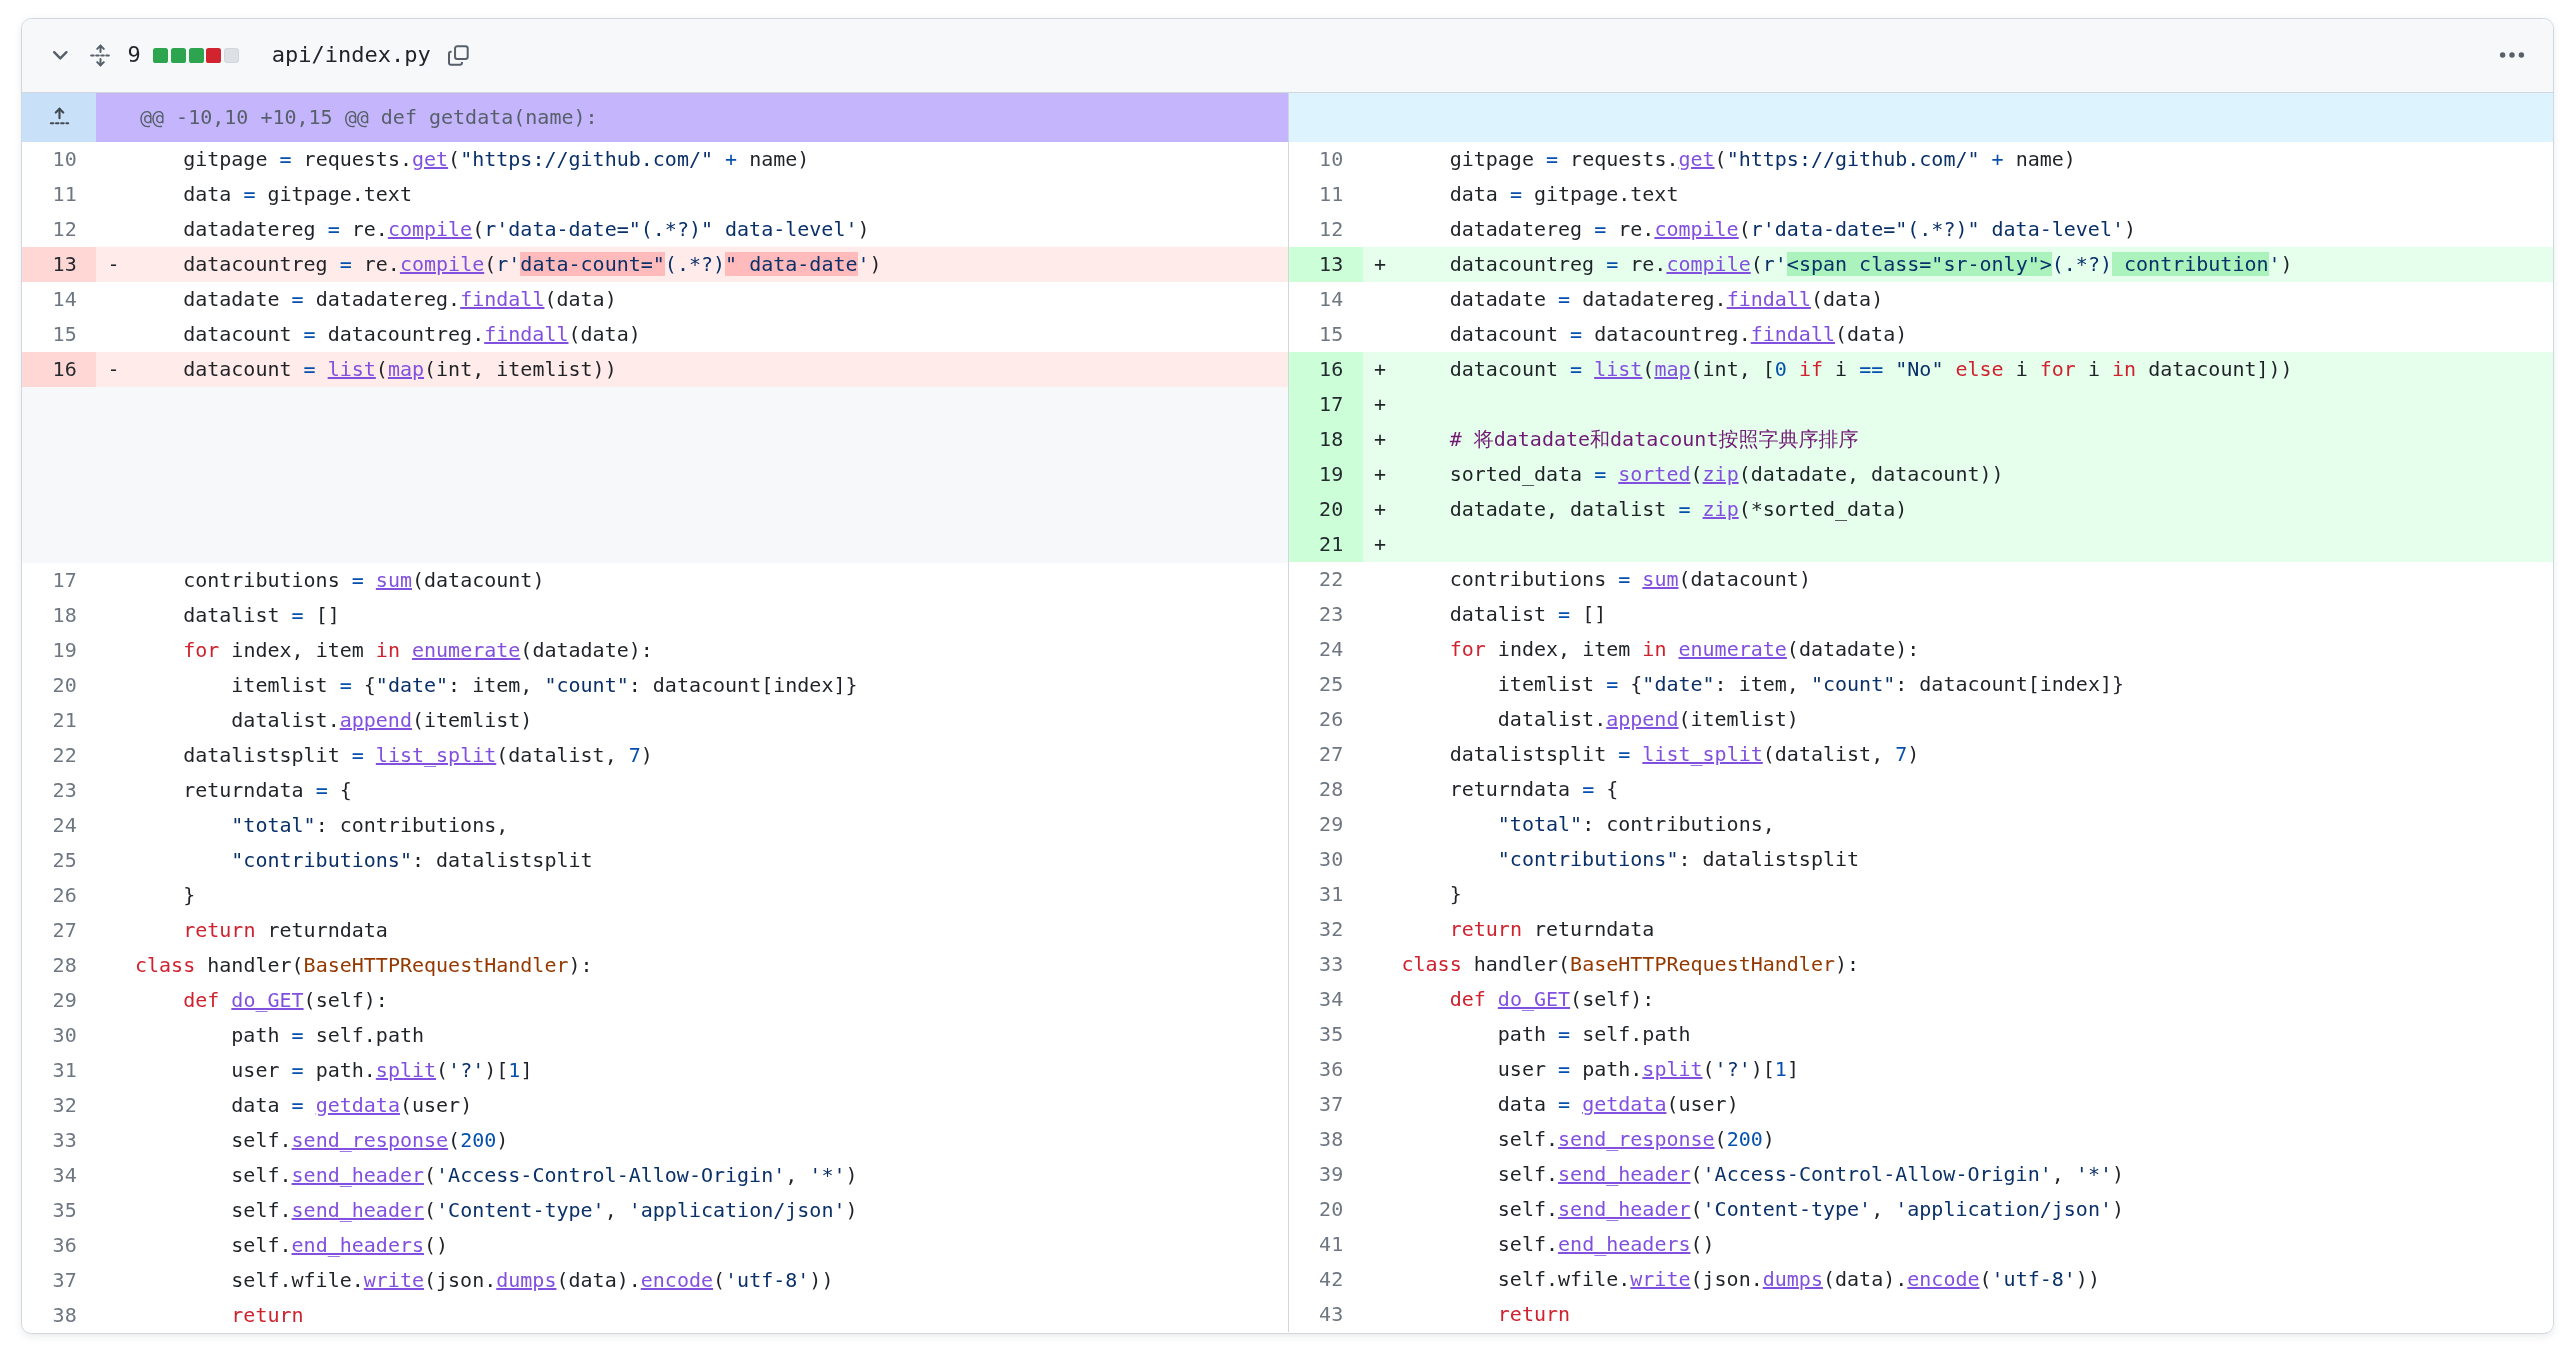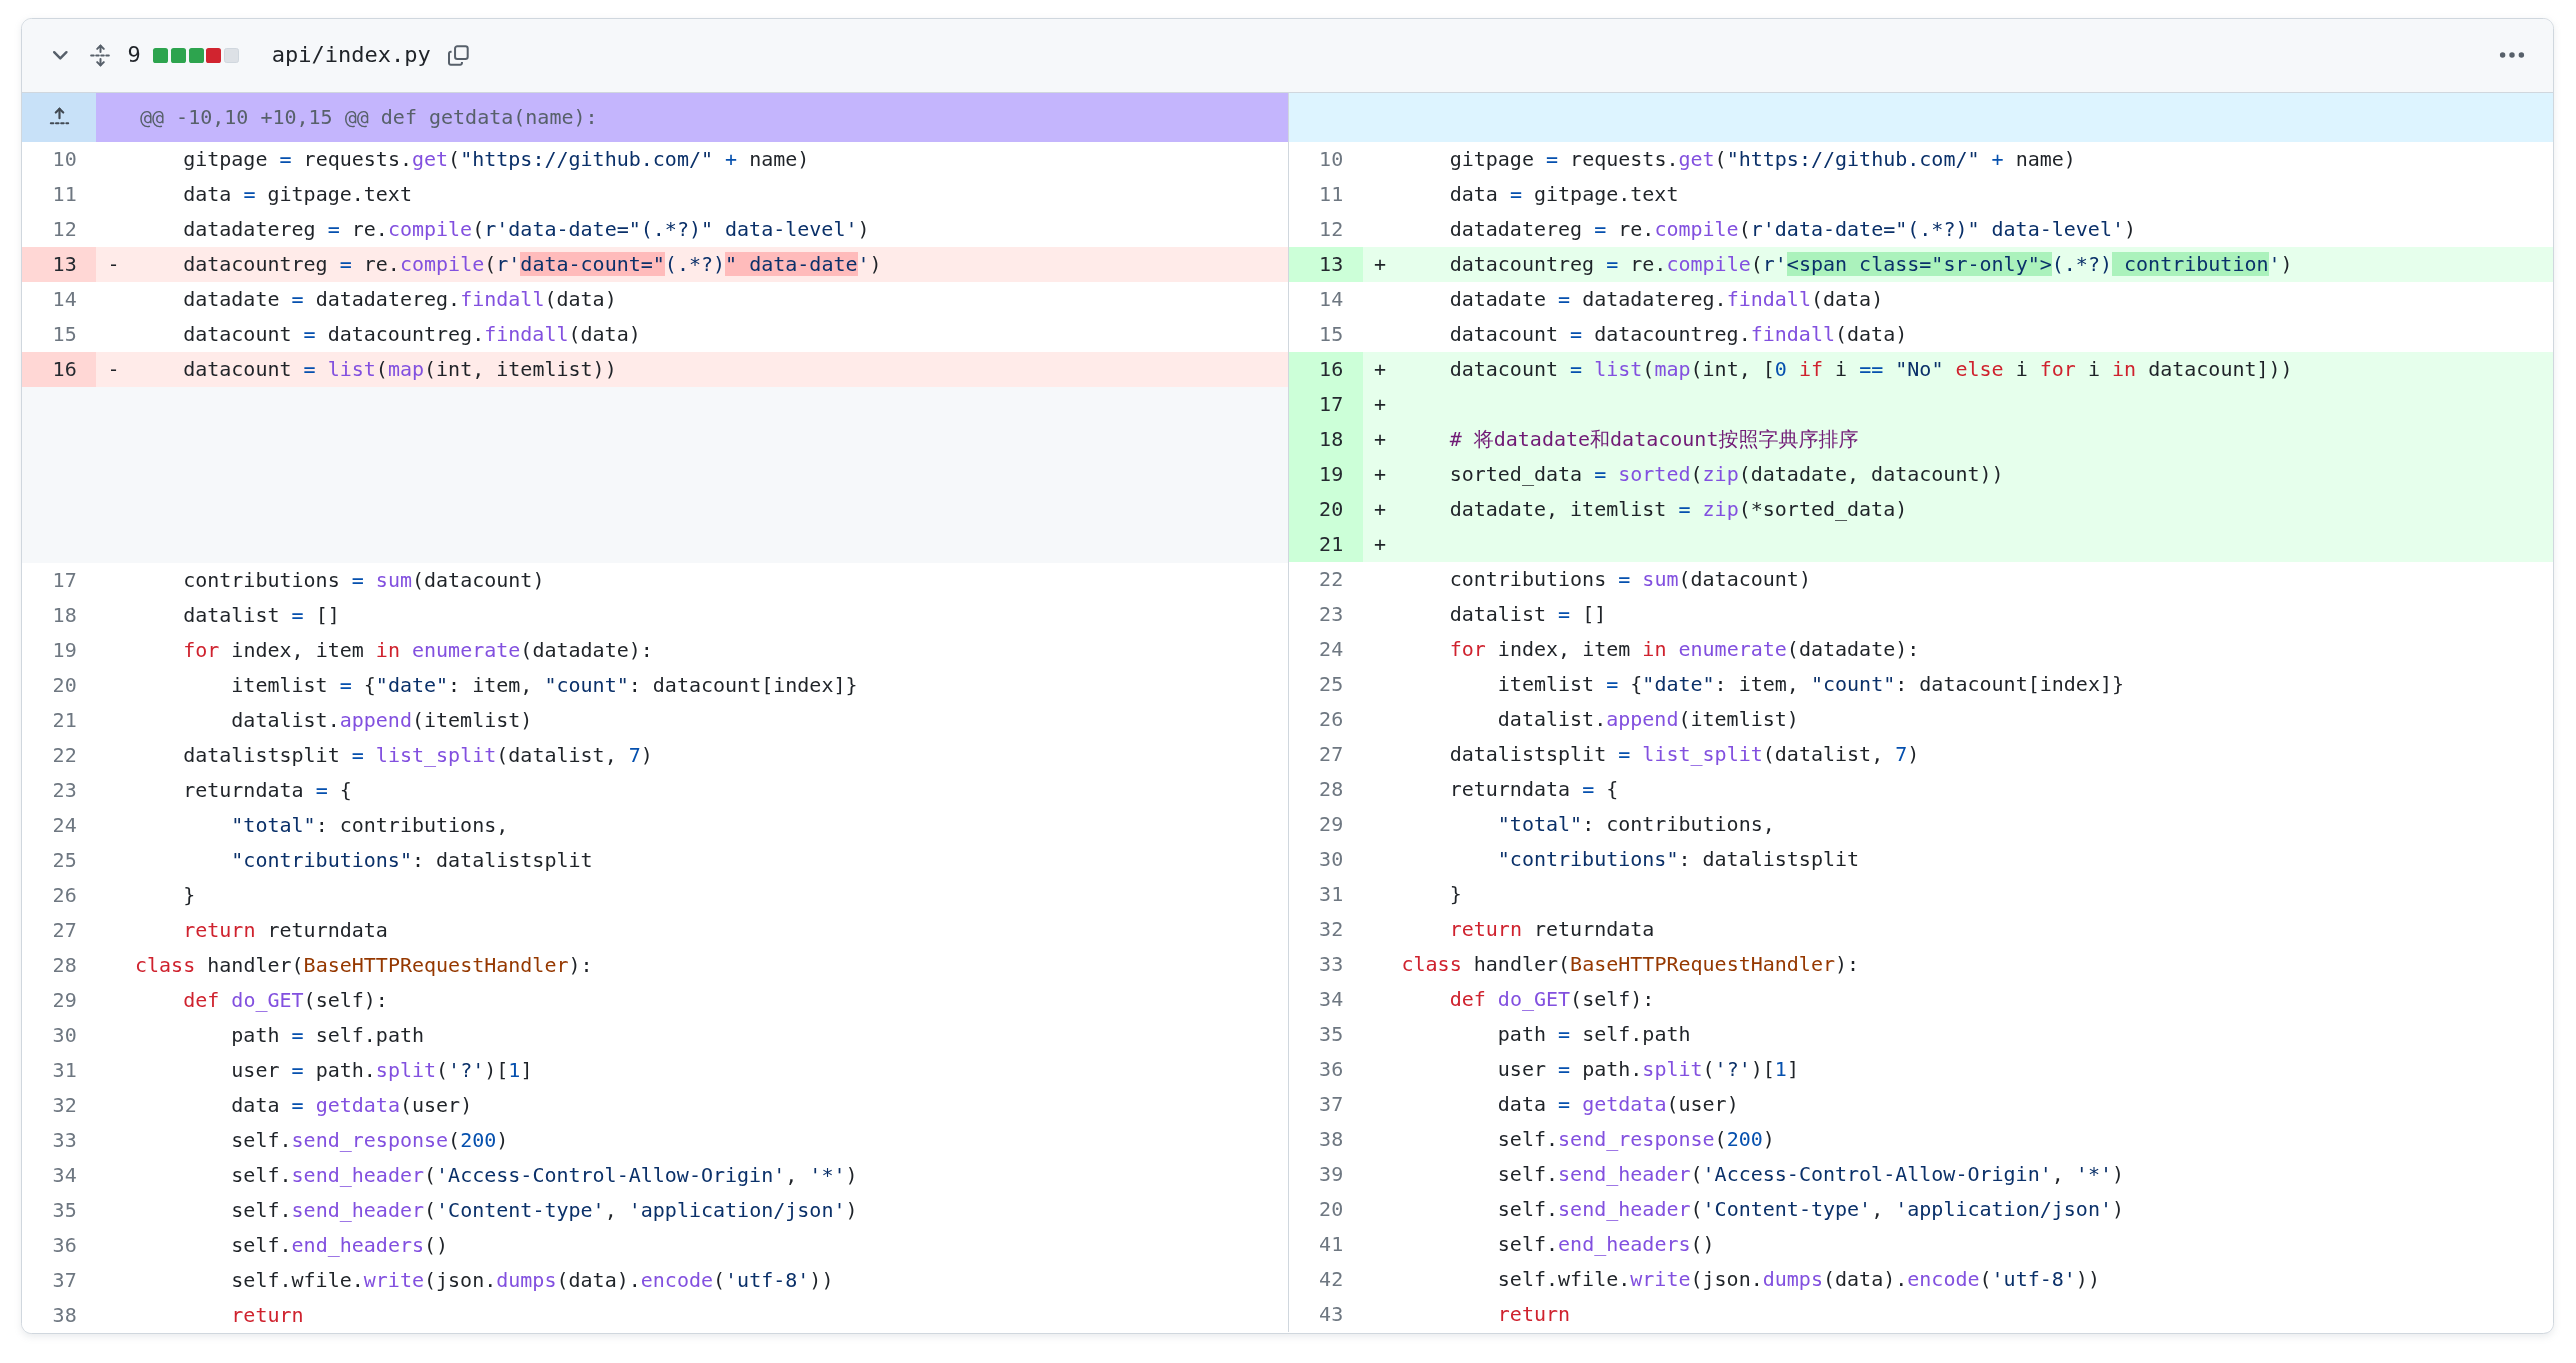--- a/index.html
+++ b/index.html
@@ -40,21 +40,21 @@
   .row.add .num { background:#ccffd8; color:#24292f; }
   .fill { background:#f6f8fa; }
   
   .hunk { display:grid; grid-template-columns:74px 1fr; height:49px; background:#c4b5fd; }
   .hunk .exp { background:#c8e1f8; display:flex; align-items:center; justify-content:center; cursor:pointer; }
   .hunk .txt { font:400 20px/49px "DejaVu Sans Mono", monospace; color:#57606a; padding-left:44px; white-space:pre; }
   .hunkc { height:49px; background:#ddf4ff; }
   
   .tok-p  { color:#1f2328; }
   .tok-k  { color:#cf222e; }
-  .tok-f  { color:#8250df; }
+  .tok-f  { color:#8250df;text-decoration:underline; }
   .tok-s  { color:#0a3069; }
   .tok-n  { color:#0550ae; }
   .tok-e  { color:#953800; }
   .tok-c  { color:#701a75; }
   .tok-sd { color:#0a3069; background:rgba(255,129,130,0.45); }
   .tok-sa { color:#0a3069; background:#abf2bc; }
   svg { display:block; }
 </style>
 </head>
 <body>
@@ -307,21 +307,21 @@
           <div class="code"><span class="tok-c">    # 将datadate和datacount按照字典序排序</span></div>
         </div>
         <div class="row add">
           <div class="num">19</div>
           <div class="mark">+</div>
           <div class="code"><span class="tok-p">    sorted_data </span><span class="tok-n">=</span><span class="tok-p"> </span><span class="tok-f">sorted</span><span class="tok-p">(</span><span class="tok-f">zip</span><span class="tok-p">(datadate, datacount))</span></div>
         </div>
         <div class="row add">
           <div class="num">20</div>
           <div class="mark">+</div>
-          <div class="code"><span class="tok-p">    datadate, itemlist </span><span class="tok-n">=</span><span class="tok-p"> </span><span class="tok-f">zip</span><span class="tok-p">(*sorted_data)</span></div>
+          <div class="code"><span class="tok-p">    datadate, datalist </span><span class="tok-n">=</span><span class="tok-p"> </span><span class="tok-f">zip</span><span class="tok-p">(*sorted_data)</span></div>
         </div>
         <div class="row add">
           <div class="num">21</div>
           <div class="mark">+</div>
           <div class="code"></div>
         </div>
         <div class="row ctx">
           <div class="num">22</div>
           <div class="mark"></div>
           <div class="code"><span class="tok-p">    contributions </span><span class="tok-n">=</span><span class="tok-p"> </span><span class="tok-f">sum</span><span class="tok-p">(datacount)</span></div>

